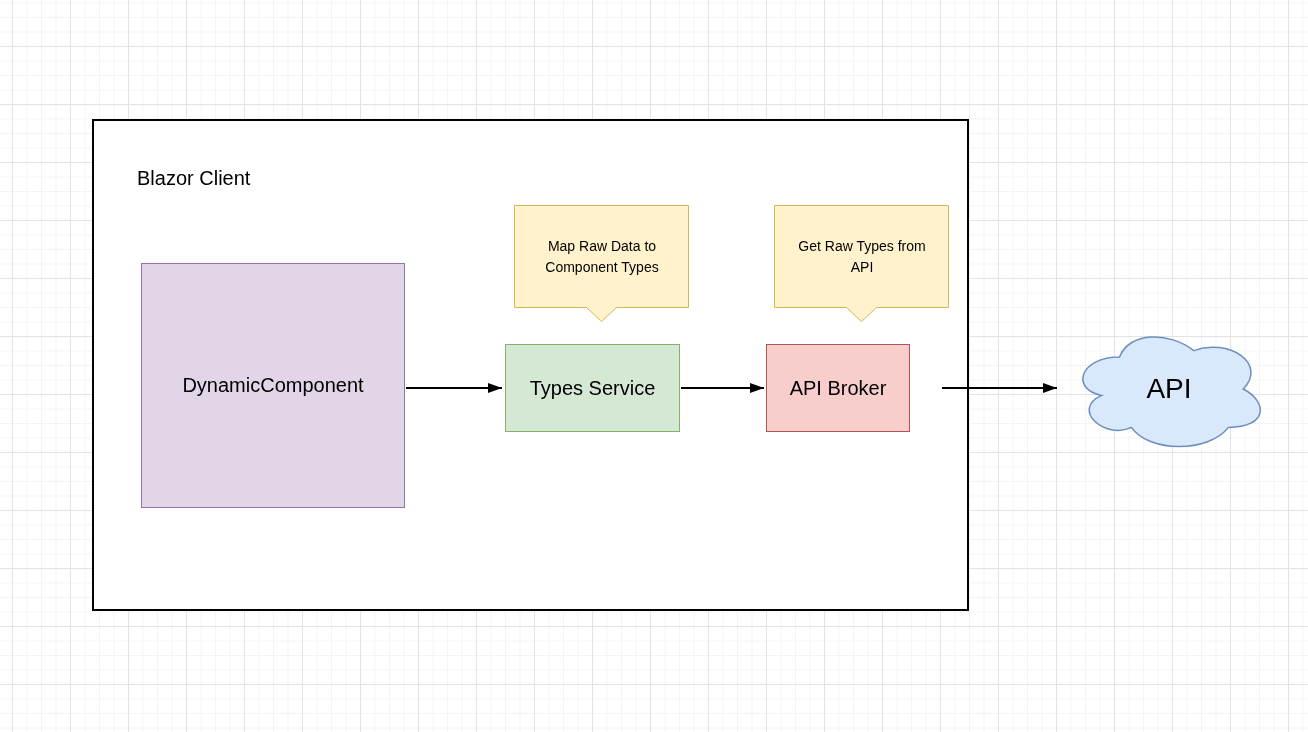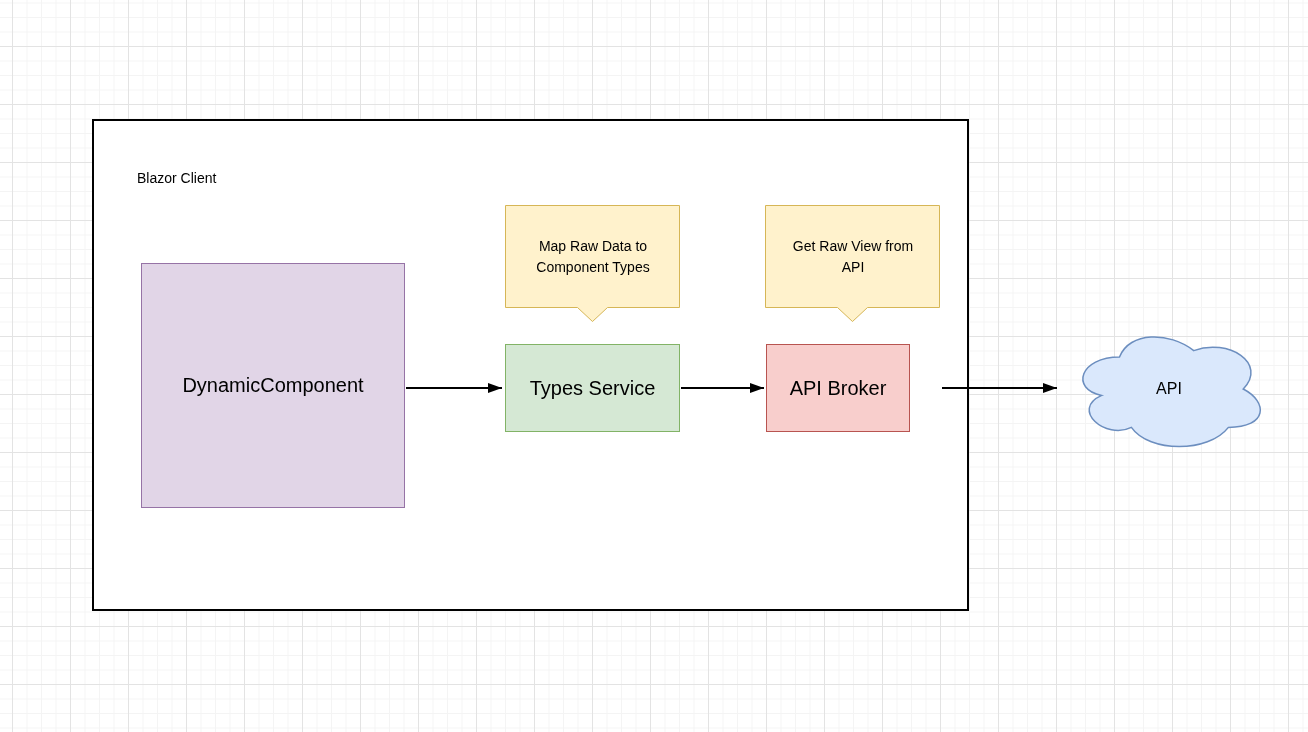--- a/index.html
+++ b/index.html
@@ -17,51 +17,51 @@
     background-size: 58px 58px, 58px 58px, 14.5px 14.5px, 14.5px 14.5px;
     background-position: 12px 46px, 12px 46px, 12px 2.5px, 12px 2.5px;
   }
 
   .outer-rect {
     position: absolute; left: 92px; top: 119px; width: 877px; height: 492px;
     background: #ffffff; border: 2px solid #000000; box-sizing: border-box; z-index: 1;
   }
   .outer-label {
     position: absolute; left: 43px; top: 44px;
-    font-size: 14px; line-height: 26px; white-space: nowrap; text-align: center;
+    font-size: 20px; line-height: 26px; white-space: nowrap; text-align: center;
   }
 
   .node {
     position: absolute; box-sizing: border-box; z-index: 2;
     display: flex; align-items: center; justify-content: center;
     text-align: center; font-size: 20px;
   }
   .node-purple { left: 141px; top: 263px; width: 264px; height: 245px;
                  background: #E1D5E7; border: 1px solid #9673A6; }
   .node-green  { left: 505px; top: 344px; width: 175px; height: 88px;
                  background: #D5E8D4; border: 1px solid #82B366; }
   .node-red    { left: 766px; top: 344px; width: 144px; height: 88px;
                  background: #F8CECC; border: 1px solid #B85450; }
 
-  .callout { position: absolute; z-index: 2; width: 176px; height: 118px; }
+  .callout { position: absolute; z-index: 2; width: 176px; height: 118px; margin-left: 9px; }
   .callout svg { position: absolute; left: 0; top: 0; display: block; }
   .callout-1 { left: 505px; top: 205px; }
   .callout-2 { left: 765px; top: 205px; }
   .callout-text {
     position: absolute; left: 0; top: 0; width: 176px; height: 103px;
     display: flex; align-items: center; justify-content: center;
     text-align: center; font-size: 14px; line-height: 21px;
     padding: 0 17px; box-sizing: border-box;
   }
 
   .cloud { position: absolute; left: 1070px; top: 325px; width: 198px; height: 128px; z-index: 2; }
   .cloud svg { position: absolute; left: 0; top: 0; display: block; }
   .cloud-label {
     position: absolute; left: 0; top: 0; width: 198px; height: 128px;
-    display: flex; align-items: center; justify-content: center; font-size: 16px;
+    display: flex; align-items: center; justify-content: center; font-size: 28px;
   }
 
   .edges-layer {
     position: absolute; left: 0; top: 0; width: 1308px; height: 732px;
     z-index: 3; pointer-events: none;
   }
   .edges-layer line { pointer-events: stroke; }
 </style>
 </head>
 <body>
@@ -88,21 +88,21 @@
     <svg width="176" height="118" viewBox="0 0 176 118">
       <path d="M 0.5,0.5 L 174.5,0.5 L 174.5,102.5 L 102.5,102.5 L 87.5,116.5 L 72.5,102.5 L 0.5,102.5 Z" stroke="#D6B656" stroke-width="1" fill="#FFF2CC"></path>
     </svg>
     <div class="callout-text">Map Raw Data to Component Types</div>
   </div>
 
   <div class="callout callout-2">
     <svg width="176" height="118" viewBox="0 0 176 118">
       <path d="M 0.5,0.5 L 174.5,0.5 L 174.5,102.5 L 102.5,102.5 L 87.5,116.5 L 72.5,102.5 L 0.5,102.5 Z" stroke="#D6B656" stroke-width="1" fill="#FFF2CC"></path>
     </svg>
-    <div class="callout-text">Get Raw View from API</div>
+    <div class="callout-text">Get Raw Types from API</div>
   </div>
 
   <div class="cloud">
     <svg width="198" height="128" viewBox="0 0 198 128">
       <path d="M 49.5,32
                C 9.9,32 0,64 31.68,70.4
                C 0,84.48 35.64,115.2 61.38,102.4
                C 79.2,128 138.6,128 158.4,102.4
                C 198,102.4 198,76.8 173.25,64
                C 198,38.4 158.4,12.8 123.75,25.6

